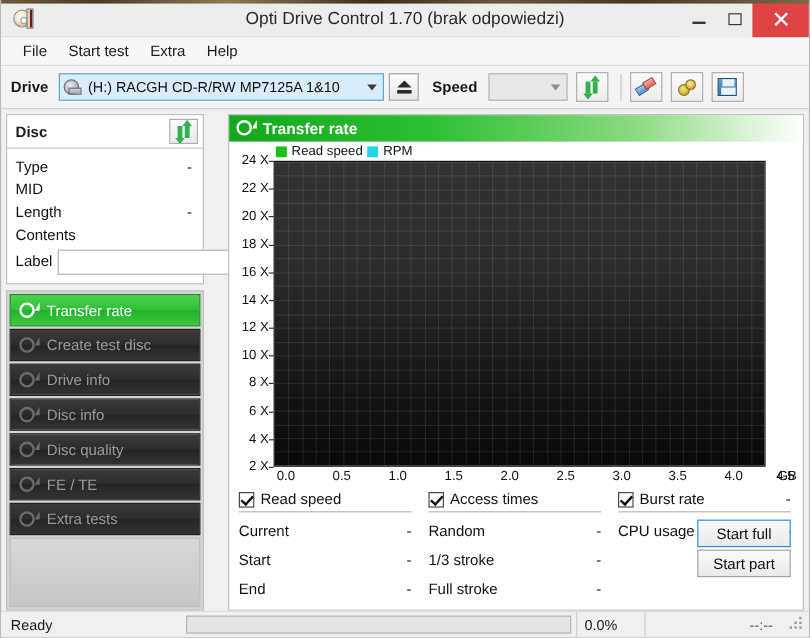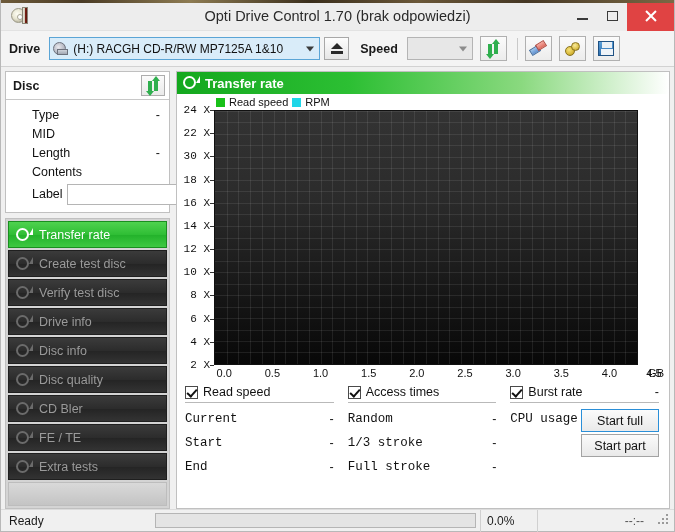--- a/index.html
+++ b/index.html
@@ -192,39 +192,39 @@
     background: linear-gradient(#5a9fd8,#2f6fae); border: 1px solid #1f5183;
   }
   .save-glyph:before {
     content:""; position:absolute; left: 3px; top: 0; width: 10px; height: 6px; background: #e9eff5;
   }
   .save-glyph:after {
     content:""; position:absolute; left: 2px; bottom: 0; width: 12px; height: 6px; background: #eef3f8;
   }
 
   
-  .body { flex: 1; display: flex; padding: 4px 4px 0 4px; gap: 6px; min-height: 0; }
+  .body { flex: 1; display: flex; padding: 4px 4px 0 4px; gap: 20px; min-height: 0; }
 
   
   .sidebar { width: 165px; display: flex; flex-direction: column; }
   .disc-panel {
     border: 1px solid #c0c0c0; background: #fff;
     padding: 0; margin-bottom: 5px;
   }
   .disc-head {
     display: flex; align-items: center; justify-content: space-between;
     padding: 3px 4px 3px 7px; border-bottom: 1px solid #c8c8c8;
   }
   .disc-head-title { font-weight: bold; font-size: 12.5px; color: #1a1a1a; }
   .disc-refresh {
     width: 24px; height: 21px;
     background: linear-gradient(#fbfbfb,#eaeaea); border: 1px solid #adadad;
     display: flex; align-items: center; justify-content: center;
   }
-  .disc-rows { padding: 5px 7px 7px 7px; margin-left: 19px; }
+  .disc-rows { padding: 5px 7px 7px 7px; }
   .disc-row {
     display: flex; justify-content: space-between; align-items: center;
     font-size: 12.5px; color: #111; height: 19px;
   }
   .disc-row .val { color: #111; padding-right: 2px; }
   .label-row { display: flex; align-items: center; gap: 4px; margin-top: 2px; }
   .label-row .lbl { font-size: 12.5px; color: #111; width: 36px; }
   .label-input {
     flex: 1; height: 21px; background: #fff; border: 1px solid #b5b5b5;
   }
@@ -313,21 +313,21 @@
     background: #fff; padding-right: 4px;
   }
   .legend .sw { width: 9px; height: 9px; display: inline-block; }
   .legend .sw.read { background: #18c018; }
   .legend .sw.rpm { background: #1fd6e8; }
   .y-axis {
     position: absolute; left: 0; top: 14px; width: 34px; height: 255px;
   }
   .y-tick {
     position: absolute; right: 4px; transform: translateY(-50%);
-    font-size: 11px; color: #111; white-space: nowrap; font-family: Liberation Mono, monospace;
+    font-size: 11px; color: #111; white-space: nowrap;
   }
   .y-tick:after {
     content:""; position:absolute; right: -4px; top: 50%; width: 4px; height: 1px; background: #333;
   }
   .plot {
     position: absolute; left: 34px; top: 14px; right: 26px; height: 255px;
     background: linear-gradient(180deg, #333333 0%, #2b2b2b 35%, #151515 75%, #080808 100%);
     border: 1px solid #111;
     background-image:
       linear-gradient(180deg, #333333 0%, #2b2b2b 35%, #151515 75%, #080808 100%);
@@ -364,21 +364,21 @@
     content:""; position:absolute; left: 3px; top: 0px;
     width: 4px; height: 8px; border: solid #111; border-width: 0 2px 2px 0;
     transform: rotate(42deg);
   }
   .stat-head-label { font-size: 12.5px; color: #111; }
   .stat-head .hv { margin-left: auto; font-size: 12.5px; color: #111; }
   .stat-row {
     display: flex; justify-content: space-between; align-items: center;
     font-size: 12.5px; color: #111; height: 24px;
   }
-  .stat-row .k { white-space: nowrap; font-family: Liberation Mono, monospace; }
+  .stat-row .k { white-space: nowrap; }
   .stat-row .v { }
   .btn-col { position: relative; text-align: right; }
   .action-btn {
     width: 78px; height: 23px;
     display: flex; align-items: center; justify-content: center;
     font-size: 12.5px; color: #111;
     background: linear-gradient(#fbfbfb,#e9e9e9);
     border: 1px solid #a3a3a3;
     position: absolute; right: 2px;
   }
@@ -428,20 +428,26 @@
         </div>
       <div class="win-btn">
           <div class="max-glyph"></div>
         </div>
       <div class="win-btn close">
           <div class="close-glyph"></div>
         </div>
     </div>
   </div>
 
+  <div class="menubar">
+    <div class="menu-item">File</div>
+    <div class="menu-item">Start test</div>
+    <div class="menu-item">Extra</div>
+    <div class="menu-item">Help</div>
+  </div>
 
   <div class="toolbar">
     <div class="tb-label">Drive</div>
     <div class="drive-combo">
       <div class="drv-icon">
           <div class="d1"></div>
           <div class="d2"></div>
         </div>
       <div class="drv-text">(H:)   RACGH CD-R/RW MP7125A 1&amp;10</div>
       <div class="combo-arrow"></div>
@@ -532,27 +538,20 @@
               <div class="disc"></div>
               <div class="bolt"></div>
             </div>
           <span>Create test disc</span>
         </div>
         <div class="nav-item">
           <div class="nav-ico">
               <div class="disc"></div>
               <div class="bolt"></div>
             </div>
-          <span>Verify test disc</span>
-        </div>
-        <div class="nav-item">
-          <div class="nav-ico">
-              <div class="disc"></div>
-              <div class="bolt"></div>
-            </div>
           <span>Drive info</span>
         </div>
         <div class="nav-item">
           <div class="nav-ico">
               <div class="disc"></div>
               <div class="bolt"></div>
             </div>
           <span>Disc info</span>
         </div>
         <div class="nav-item">
@@ -560,27 +559,20 @@
               <div class="disc"></div>
               <div class="bolt"></div>
             </div>
           <span>Disc quality</span>
         </div>
         <div class="nav-item">
           <div class="nav-ico">
               <div class="disc"></div>
               <div class="bolt"></div>
             </div>
-          <span>CD Bler</span>
-        </div>
-        <div class="nav-item">
-          <div class="nav-ico">
-              <div class="disc"></div>
-              <div class="bolt"></div>
-            </div>
           <span>FE / TE</span>
         </div>
         <div class="nav-item">
           <div class="nav-ico">
               <div class="disc"></div>
               <div class="bolt"></div>
             </div>
           <span>Extra tests</span>
         </div>
         <div class="nav-spacer"></div>
@@ -603,21 +595,21 @@
           <div class="legend">
             <span class="sw read"></span>
             <span>Read speed</span>
             <span class="sw rpm"></span>
             <span>RPM</span>
           </div>
 
           <div class="y-axis">
             <div class="y-tick" style="top:0%">24 X</div>
             <div class="y-tick" style="top:9.09%">22 X</div>
-            <div class="y-tick" style="top:18.18%">30 X</div>
+            <div class="y-tick" style="top:18.18%">20 X</div>
             <div class="y-tick" style="top:27.27%">18 X</div>
             <div class="y-tick" style="top:36.36%">16 X</div>
             <div class="y-tick" style="top:45.45%">14 X</div>
             <div class="y-tick" style="top:54.54%">12 X</div>
             <div class="y-tick" style="top:63.63%">10 X</div>
             <div class="y-tick" style="top:72.72%">8 X</div>
             <div class="y-tick" style="top:81.81%">6 X</div>
             <div class="y-tick" style="top:90.90%">4 X</div>
             <div class="y-tick" style="top:100%">2 X</div>
           </div>

